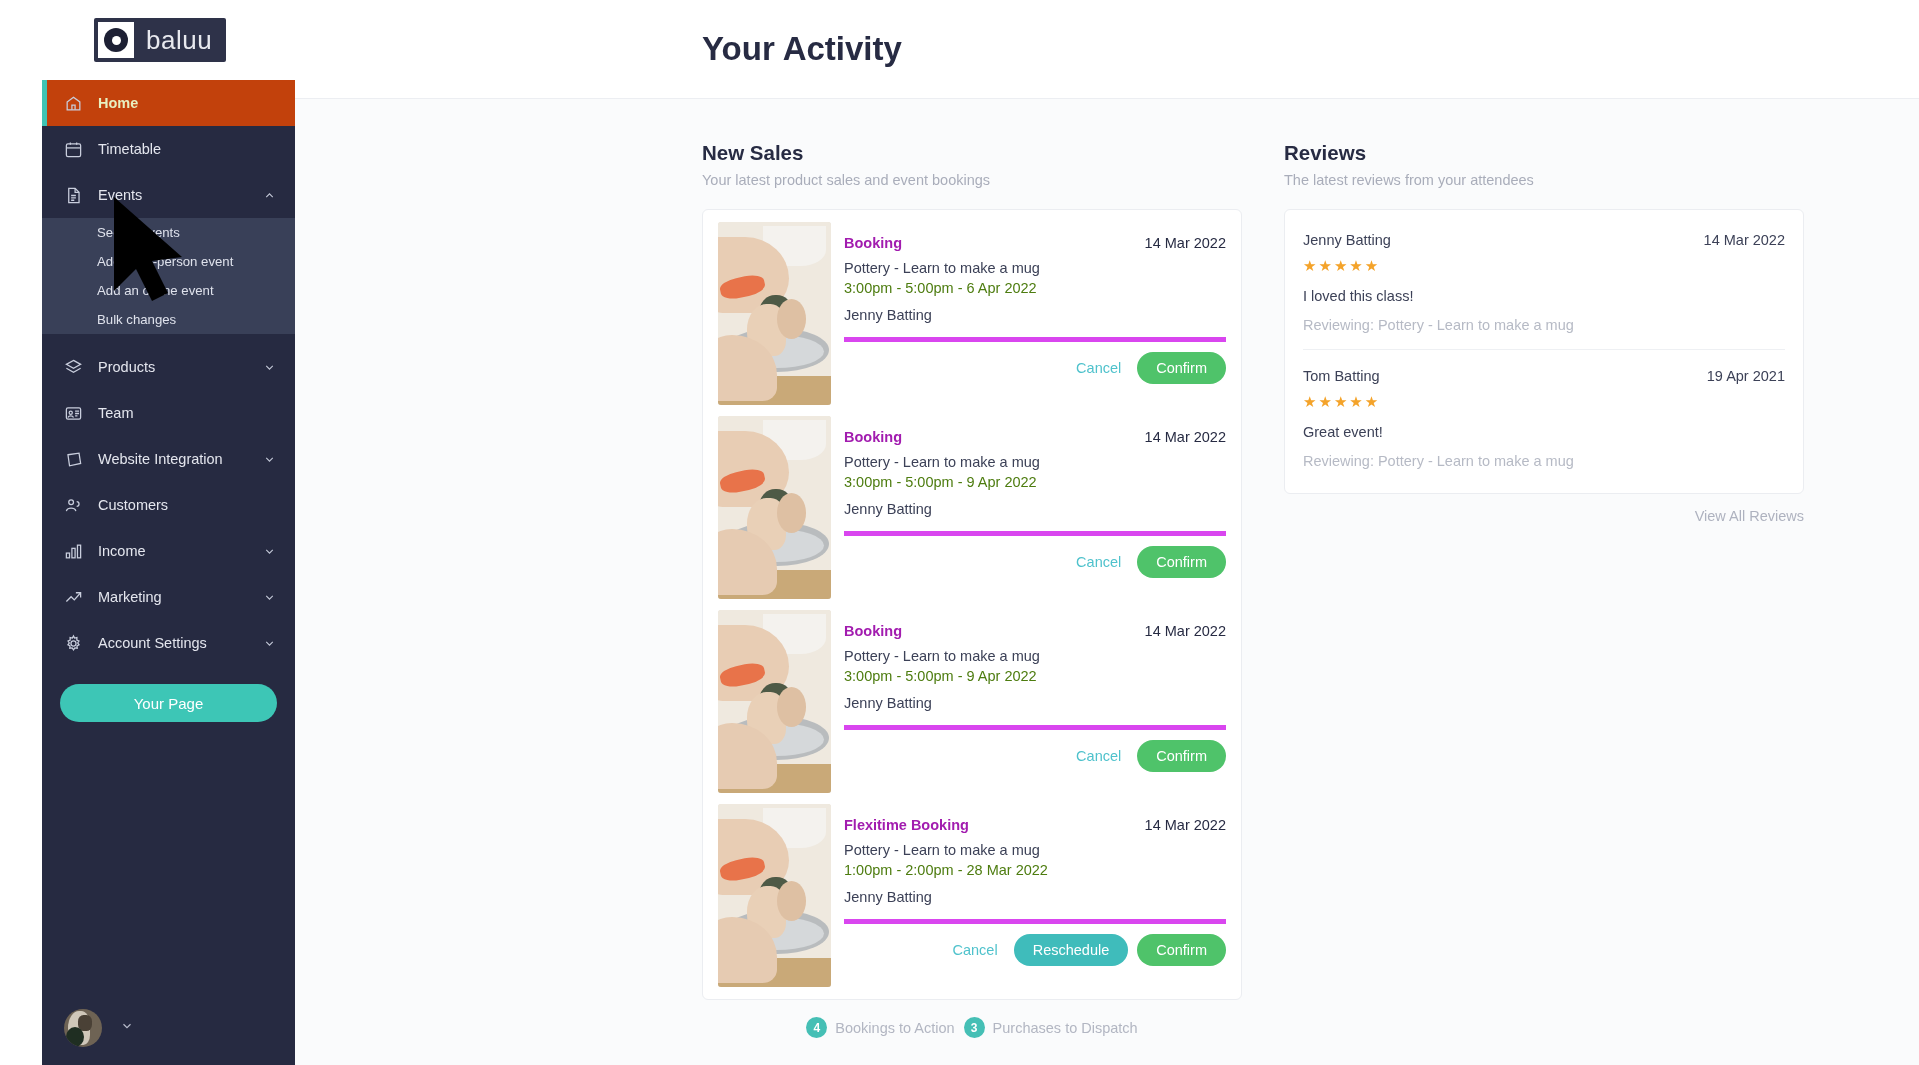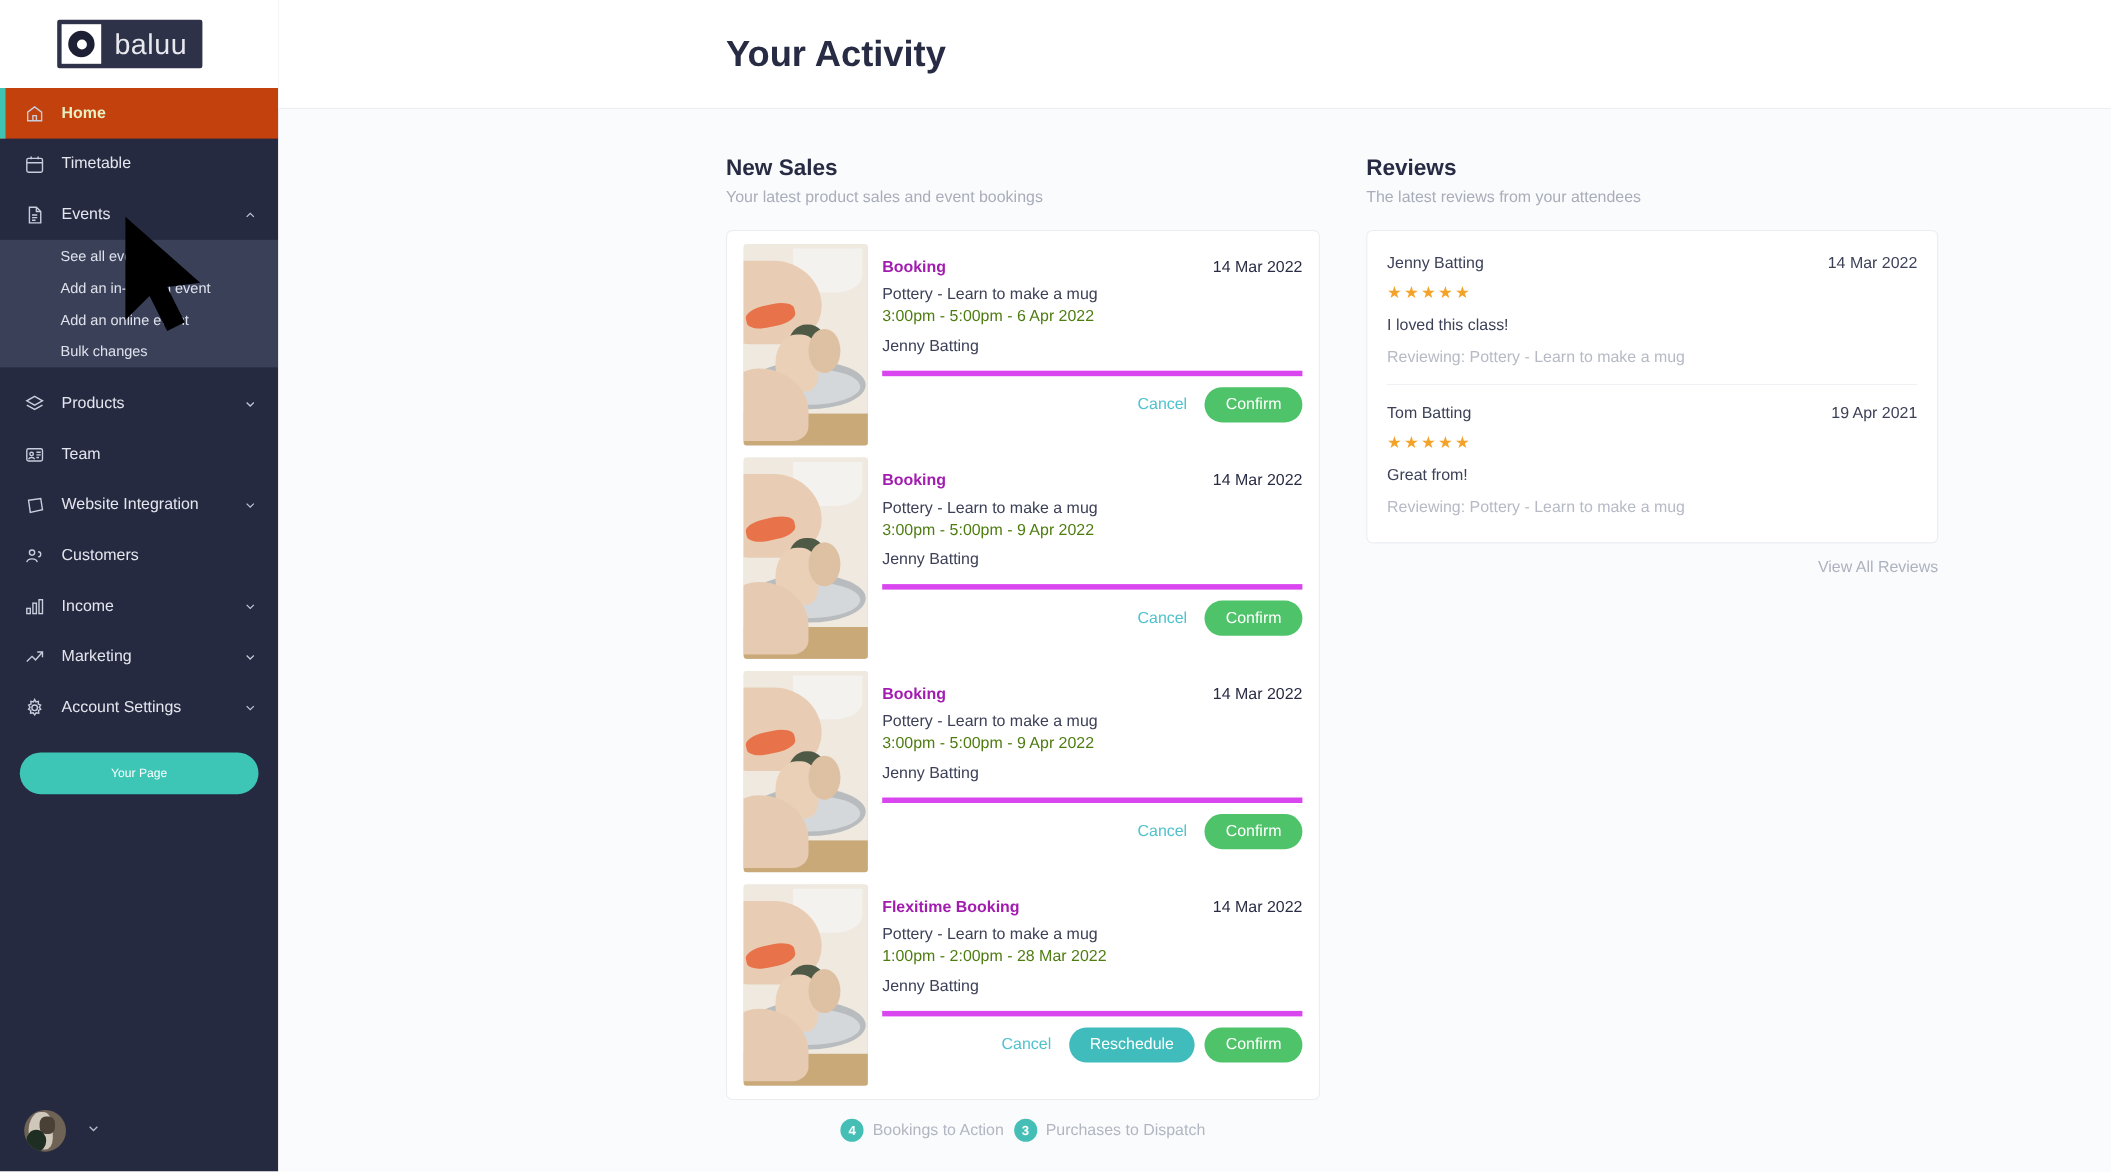--- a/index.html
+++ b/index.html
@@ -3,21 +3,21 @@
 <meta charset="utf-8">
 <title>Your Activity - baluu</title>
 <style>
   * { box-sizing: border-box; margin: 0; padding: 0; }
   html, body {
     width: 1919px; height: 1065px;
     font-family: "Liberation Sans", sans-serif;
     background: #ffffff;
     overflow: hidden;
   }
-  .app { display: flex; width: 1919px; height: 1065px; position: relative; }
+  .app { display: flex; width: 1919px; height: 1065px; position: relative; padding-left: 42px; }
 
   
   .sidebar {
     width: 253px; min-width: 253px; height: 1065px;
     background: #262a41;
     display: flex; flex-direction: column;
     position: relative;
   }
   .logo-wrap {
     height: 80px; background: #ffffff;
@@ -70,21 +70,21 @@
   .subnav { background: #394058; }
   .subnav-item {
     height: 29px; display: flex; align-items: center;
     padding-left: 55px; color: #dfe2ec; font-size: 13.2px; cursor: pointer;
   }
 
   .your-page-wrap { padding: 18px 18px 0 18px; }
   .your-page-btn {
     display: block; width: 100%; height: 38px;
     background: #3dc6b6; color: #ffffff; border: none; border-radius: 19px;
-    font-size: 11px; font-family: inherit; cursor: pointer;
+    font-size: 15px; font-family: inherit; cursor: pointer;
   }
 
   .profile {
     height: 74px; display: flex; align-items: center; padding-left: 22px;
   }
   .avatar {
     width: 38px; height: 38px; border-radius: 50%;
     background: #6e6354; overflow: hidden; position: relative;
   }
   .avatar .a1 { position:absolute; left:4px; top:2px; width:22px; height:34px; background:#cfc7b9; border-radius:50% 40% 30% 50%; }
@@ -551,21 +551,21 @@
             <div class="rtext">I loved this class!</div>
             <div class="rsub">Reviewing: Pottery - Learn to make a mug</div>
           </div>
 
           <div class="review">
             <div class="rrow">
               <span class="rname">Tom Batting</span>
               <span class="rdate">19 Apr 2021</span>
             </div>
             <div class="stars">★★★★★</div>
-            <div class="rtext">Great from!</div>
+            <div class="rtext">Great event!</div>
             <div class="rsub">Reviewing: Pottery - Learn to make a mug</div>
           </div>
         </div>
 
         <div class="view-all-wrap">
           <button class="view-all">View All Reviews</button>
         </div>
       </section>
     </div>
 

